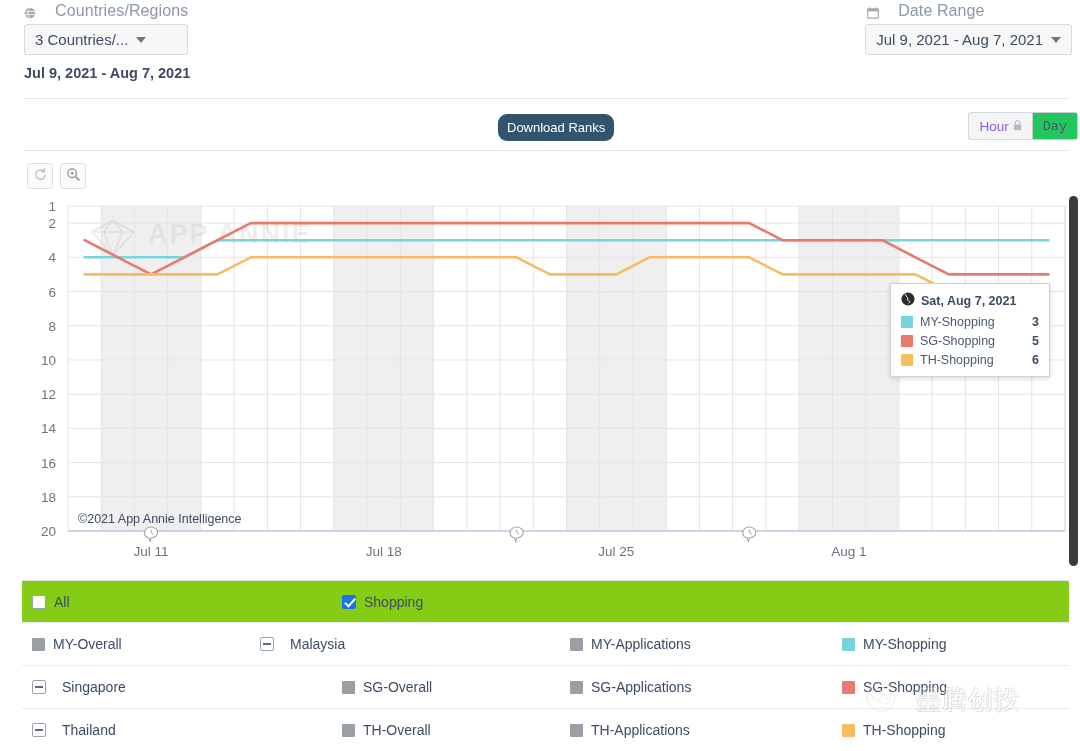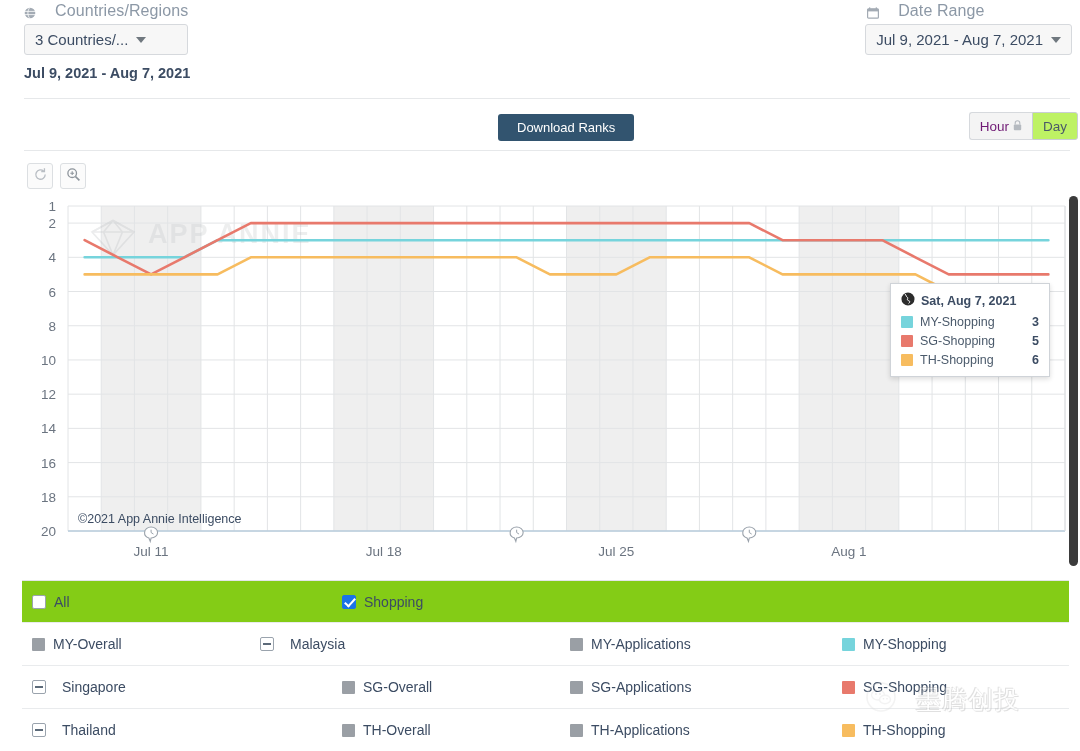--- a/index.html
+++ b/index.html
@@ -53,38 +53,38 @@
     position: absolute; left: 24px; right: 10px;
     height: 1px; background: #e6e8ea;
   }
   #hr-1 { top: 98px; }
   #hr-2 { top: 150px; }
 
   
   #download-ranks {
     position: absolute; left: 498px; top: 114px;
     background: #32546f; color: #fff;
-    border: none; border-radius: 3px;
+    border: none; border-radius: 9px;
     font-size: 13px; font-family: "Liberation Sans", sans-serif;
-    padding: 6px 19px; cursor: pointer;
+    padding: 6px 9px; cursor: pointer;
   }
   #granularity {
     position: absolute; right: 2px; top: 112px;
     display: flex; height: 28px;
   }
   .gran-btn {
     border: 1px solid #d6d9dd;
     background: #f4f4f4;
     font-size: 13.5px;
     display: flex; align-items: center; gap: 4px;
     padding: 0 10px;
-    color: #701a75;
+    color: #8b5cf6;
     cursor: pointer;
   }
-  .gran-btn.active { background:#bef264; color:#4a5869; border-color:#c9ced4; }
+  .gran-btn.active { background:#22c55e; color:#4a5869; border-color:#c9ced4;font-family:Liberation Mono, monospace; }
   .gran-btn:first-child { border-radius: 3px 0 0 3px; border-right:none; }
   .gran-btn:last-child  { border-radius: 0 3px 3px 0; }
 
   
   #chart-tools { position: absolute; left: 27px; top: 163px; display:flex; gap:7px; }
   .tool-btn {
     width: 26px; height: 26px;
     border: 1px solid #dcdfe2; border-radius: 3px;
     background: #fbfbfb;
     display: flex; align-items: center; justify-content: center;

